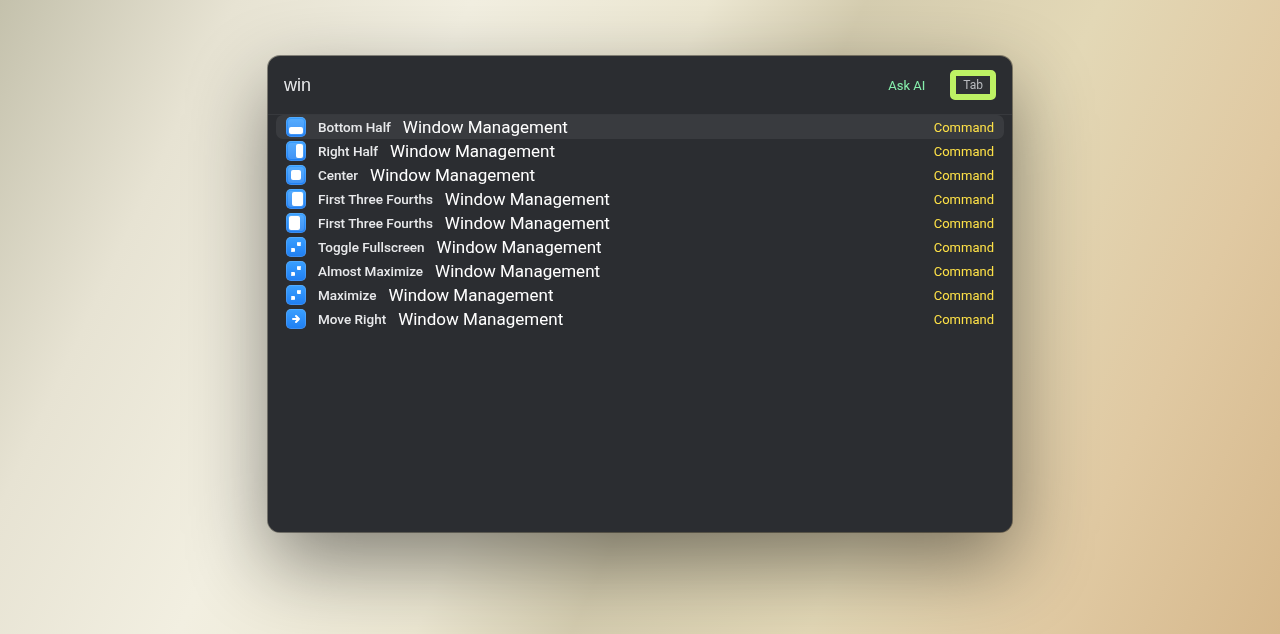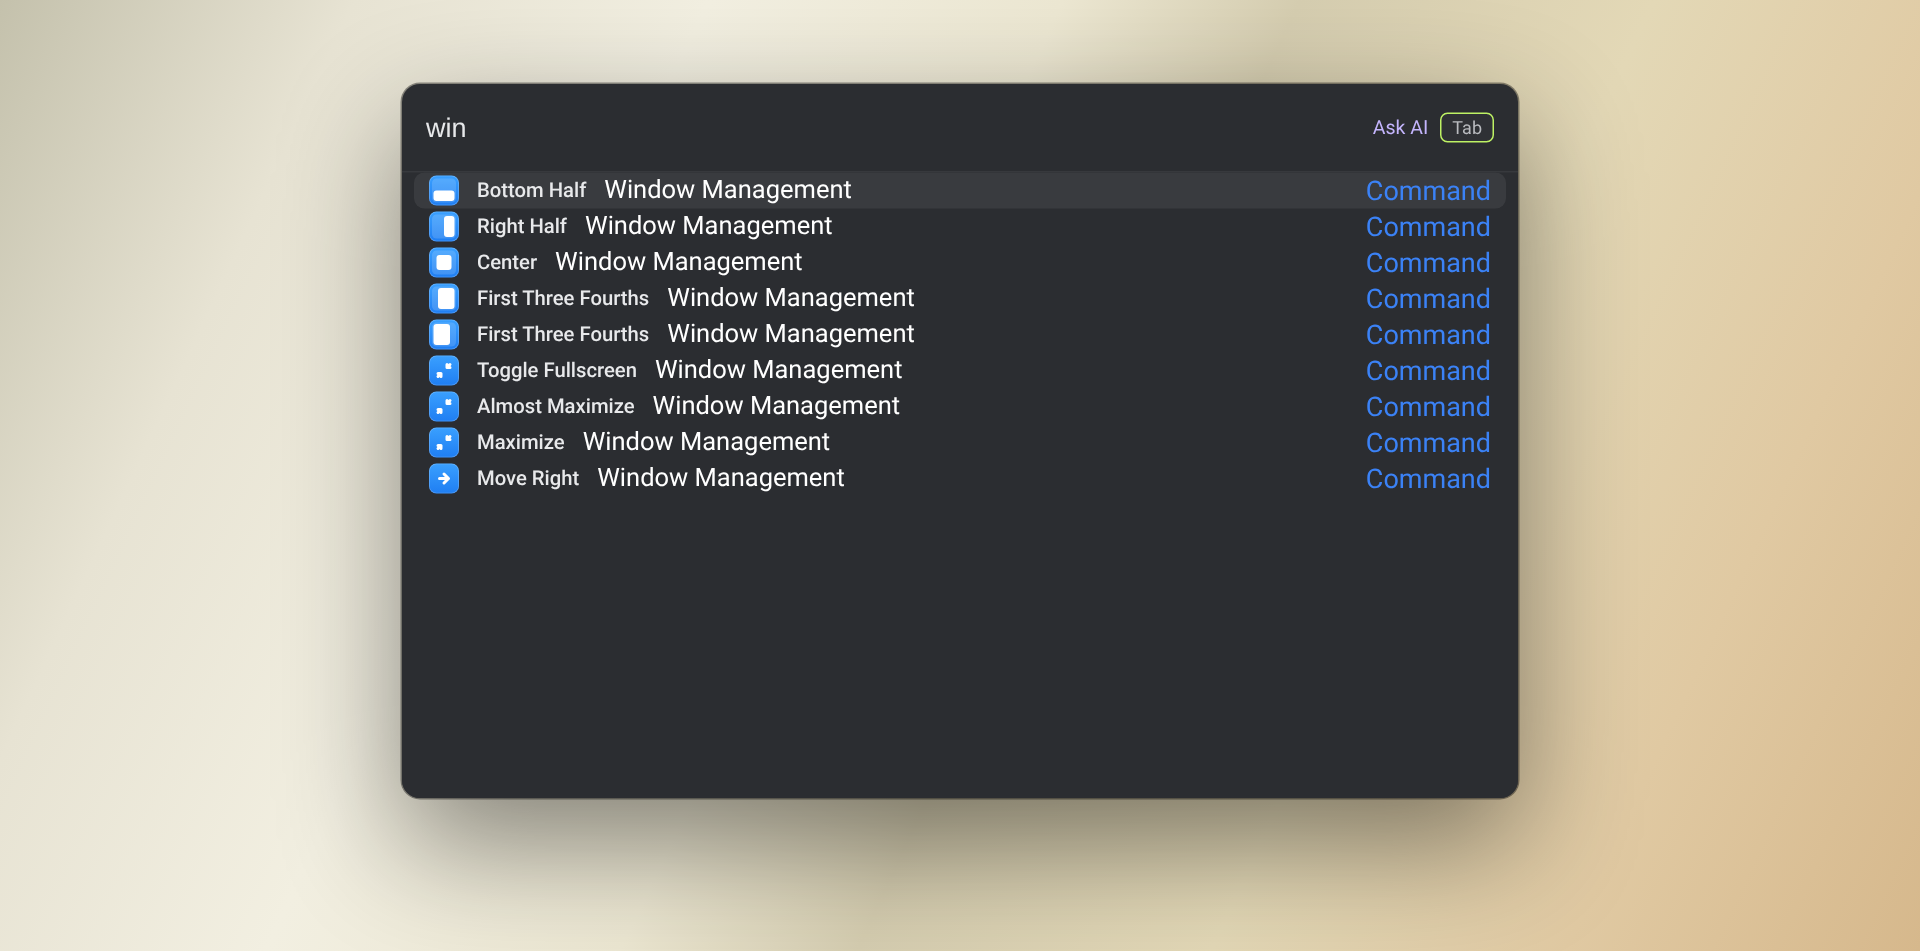--- a/index.html
+++ b/index.html
@@ -35,26 +35,26 @@
   .search-input {
     flex: 1;
     background: transparent;
     border: none;
     outline: none;
     color: #e7e8ea;
     font-size: 18px;
     font-weight: 400;
   }
   .ask-ai {
-    color: #c4b5fd;
+    color: #86efac;
     font-size: 13px;
-    margin-right: 8px;
+    margin-right: 25px;
   }
   .tab-key {
-    border: 1px solid #bef264;
+    border: 6px solid #bef264;
     color: #b9bbbf;
     font-size: 12px;
     padding: 2px 7px;
     border-radius: 5px;
     background: rgba(255,255,255,0.02);
   }
   .section-label {
     color: #9a9ca1;
     font-size: 12px;
     font-weight: 500;
@@ -82,21 +82,21 @@
     background: linear-gradient(180deg, #3aa0ff 0%, #1f7ef2 100%);
     position: relative;
     flex-shrink: 0;
     box-shadow: inset 0 0 0 0.5px rgba(255,255,255,0.25);
   }
   .ico .full { position:absolute; inset:2px; border-radius:3px; background: rgba(255,255,255,0.15);}
   .ico .frag { position:absolute; background:#fff; border-radius:2px; }
   .title { color:#e8e9eb; font-size:13.5px; font-weight:500; white-space:nowrap; }
   .sub   { color:#ffffff; font-size:17px; white-space:nowrap; }
   .spacer { flex:1; }
-  .badge { color:#3b82f6; font-size:18px; }
+  .badge { color:#fde047; font-size:13px; }
   .fade {
     position:absolute; left:0; right:0; bottom:0; height:42px;
     background: linear-gradient(180deg, rgba(43,45,49,0) 0%, #2b2d31 90%);
     pointer-events:none;
   }
   .footer {
     height: 38px;
     border-top: 1px solid rgba(255,255,255,0.06);
     background: #26282c;
     display:flex;

